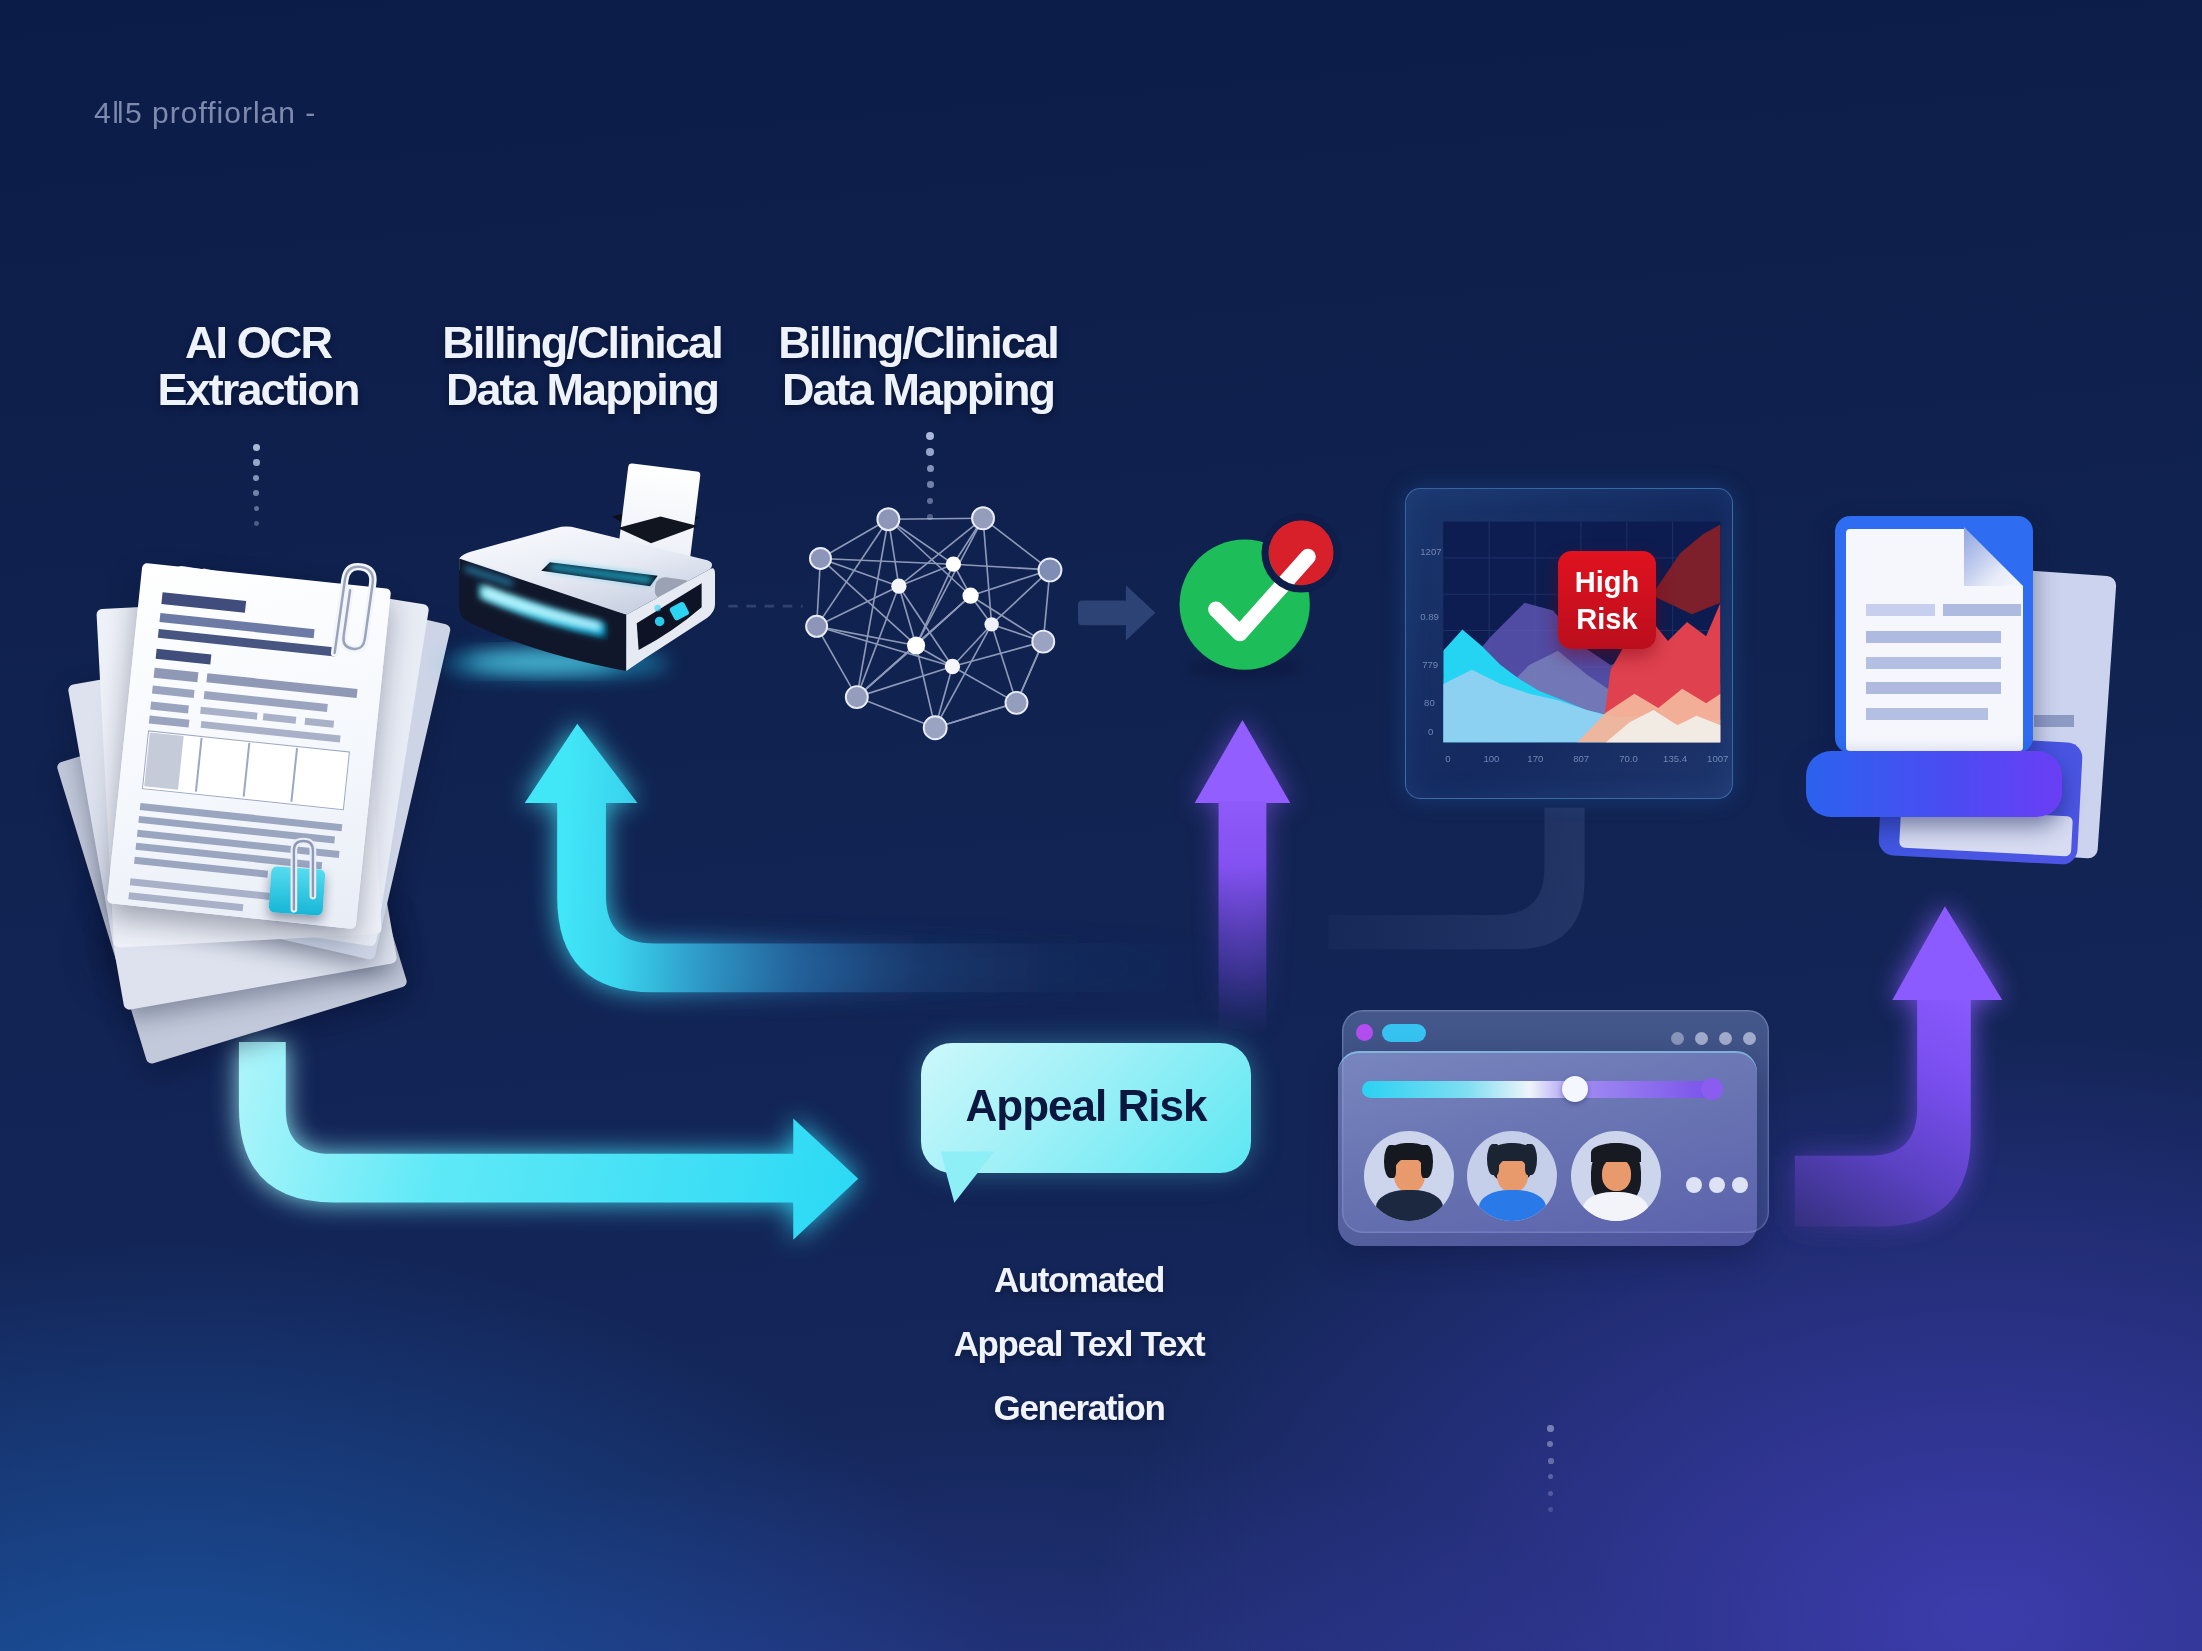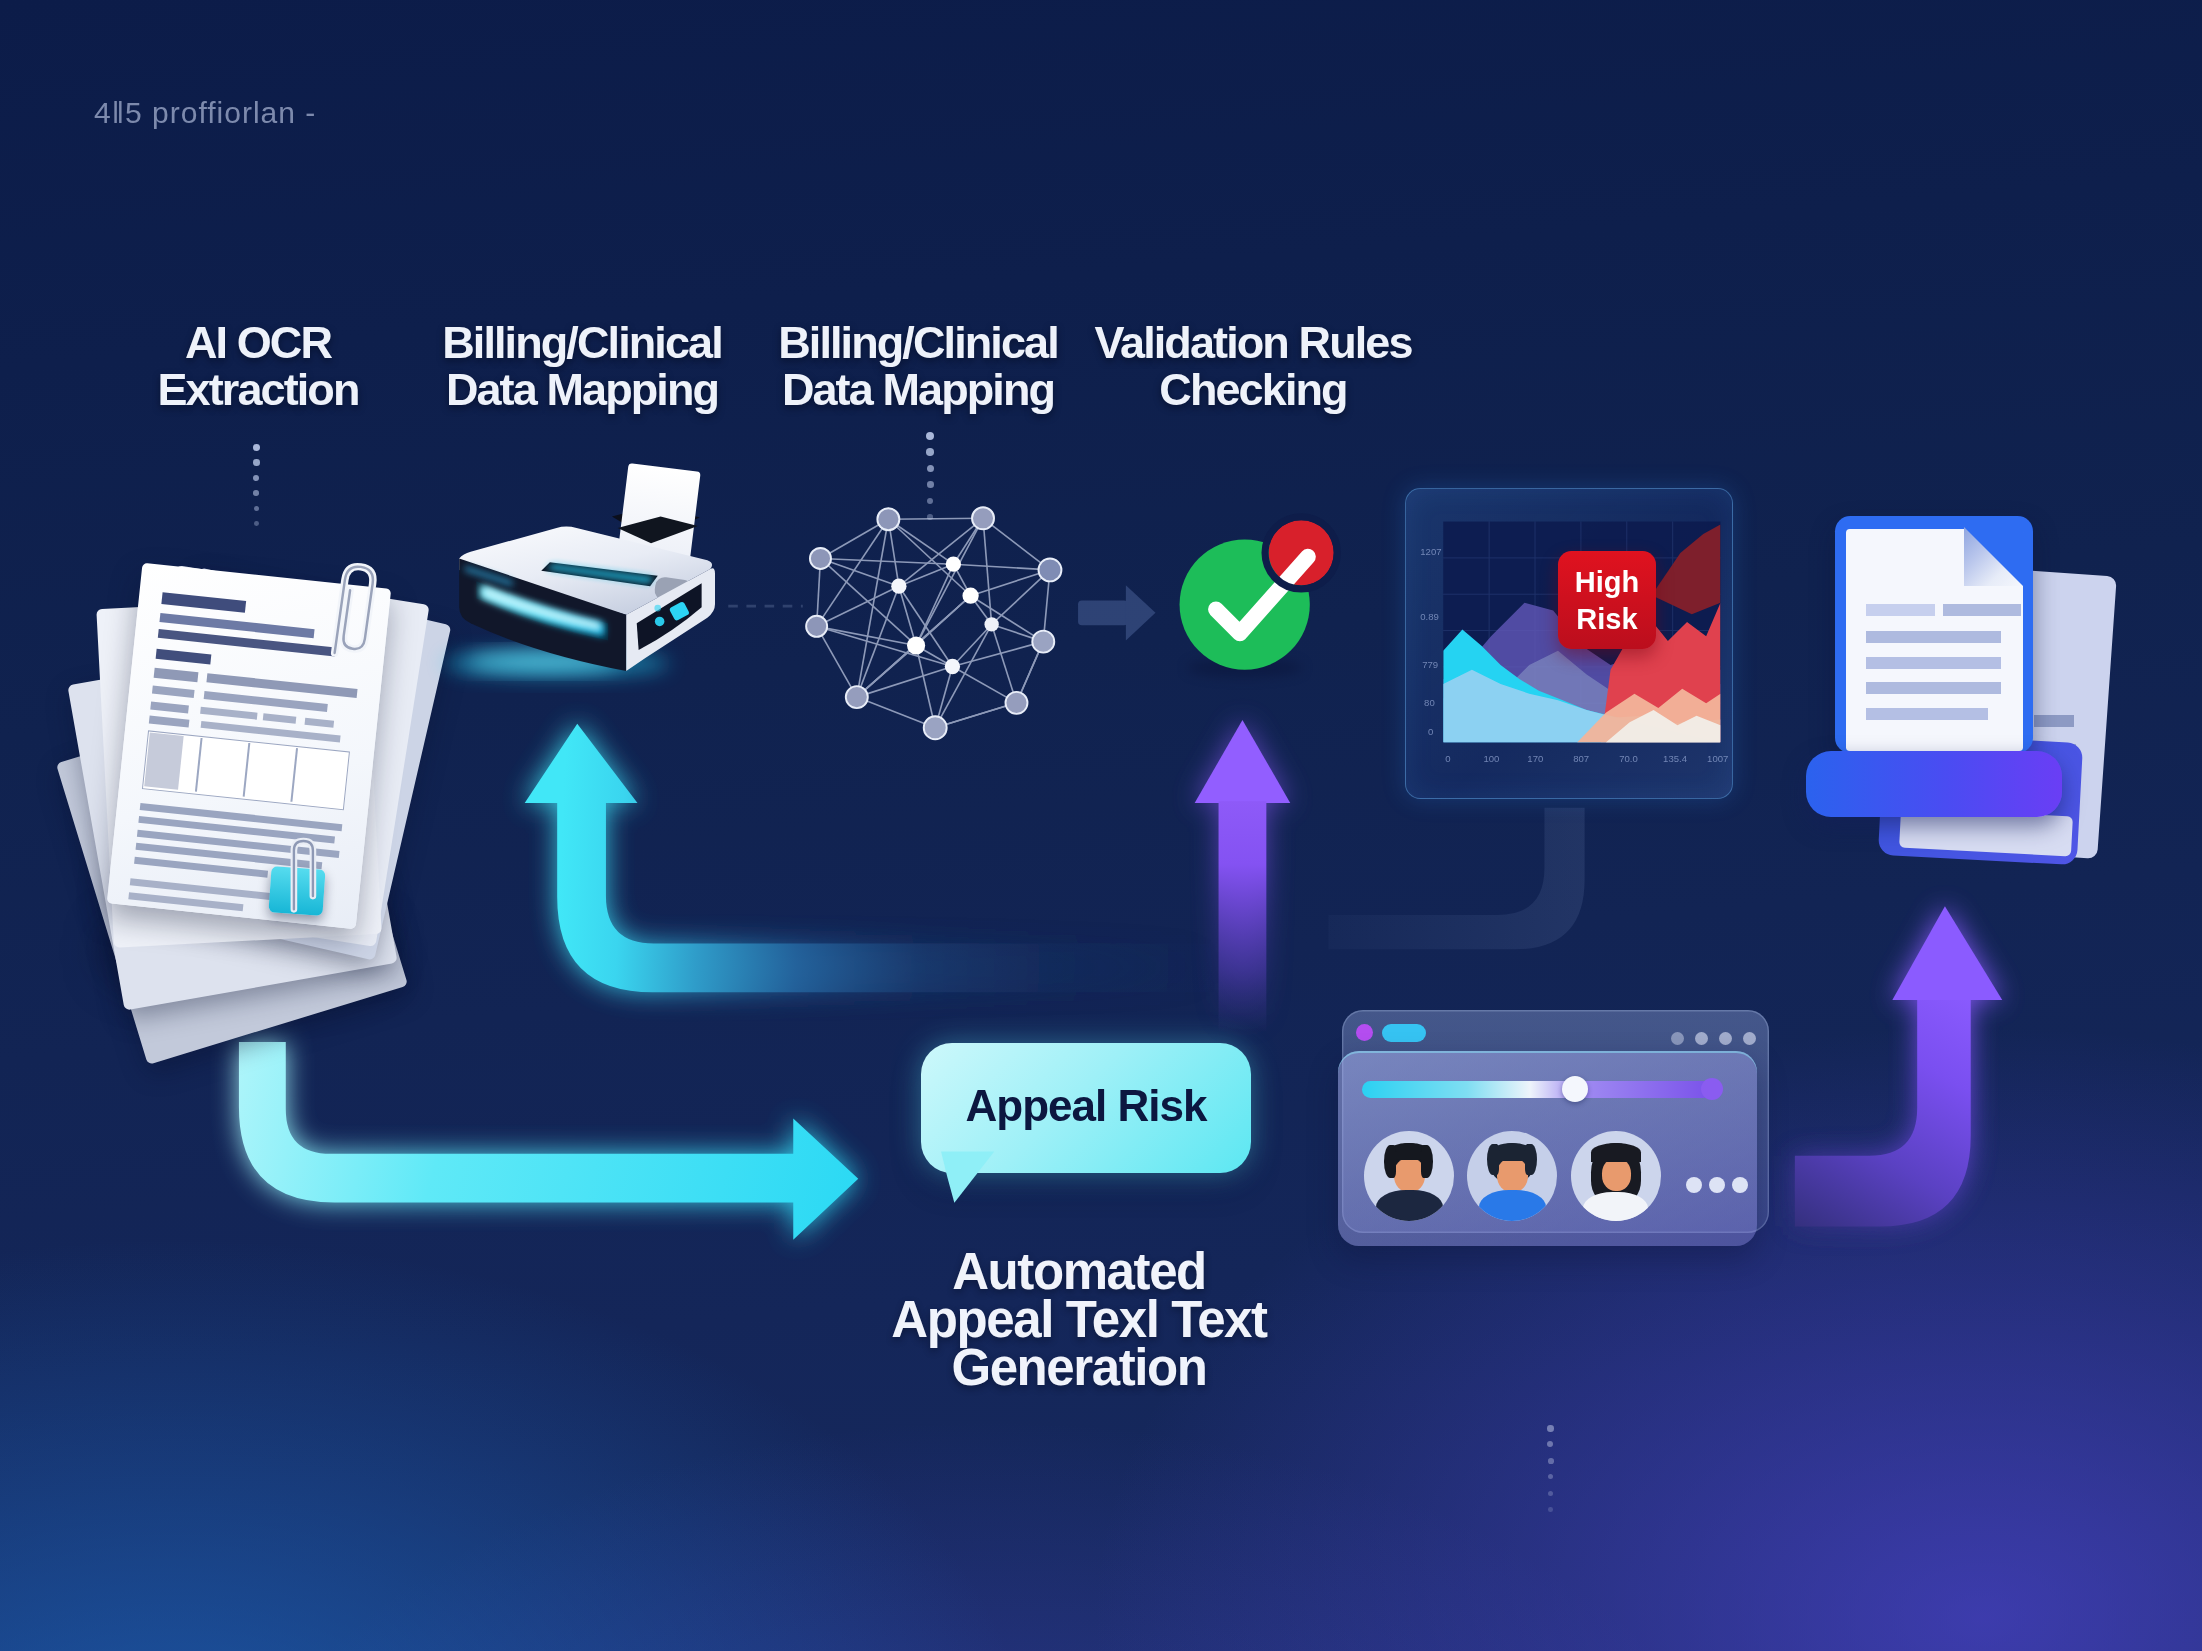--- a/index.html
+++ b/index.html
@@ -9,34 +9,33 @@
       radial-gradient(1434px 956px at 90% 98%, rgba(86,72,224,.60), rgba(86,72,224,0) 62%),
       radial-gradient(1434px 908px at 8% 108%, rgba(32,116,212,.62), rgba(32,116,212,0) 60%),
       radial-gradient(1243px 813px at 45% 118%, rgba(72,74,204,.50), rgba(72,74,204,0) 65%),
       linear-gradient(175deg, #0c1c49 0%, #10224f 40%, #142659 75%, #172a60 100%);
   }
   .abs{position:absolute;}
   .h{position:absolute;transform:translateX(-50%);text-align:center;color:#eef2fa;
      font-weight:bold;font-size:45px;line-height:47px;letter-spacing:-1.9px;white-space:nowrap;
      text-shadow:0 2.9px 7.6px rgba(4,10,30,.55);}
   .cap{position:absolute;transform:translateX(-50%);text-align:center;color:#f0f3fb;
-     font-weight:bold;font-size:51px;line-height:48px;letter-spacing:-1.4px;white-space:nowrap;
+     font-weight:bold;font-size:35px;line-height:64px;letter-spacing:-1.4px;white-space:nowrap;
      text-shadow:0 2.9px 7.6px rgba(4,10,30,.45);}
   .dot{position:absolute;border-radius:50%;}
 </style>
 </head>
 <body>
 <div id="stage">
 
   <div class="abs" style="left:94px;top:96px;font-size:30px;color:#9aa6c6;opacity:.8;letter-spacing:1px;">4‖5 proffiorlan -</div>
 
   <div class="h" style="left:258px;top:319px;">AI OCR<br>Extraction</div>
   <div class="h" style="left:582px;top:319px;">Billing/Clinical<br>Data Mapping</div>
   <div class="h" style="left:918px;top:319px;">Billing/Clinical<br>Data Mapping</div>
-  <div class="h" style="left:1253px;top:319px;">Validation Rules<br>Checking</div>
 
   <div class="cap" style="left:1079px;top:1248px;">Automated<br>Appeal Texl Text<br>Generation</div>
 
   <div id="dots1">
       <div class="dot" style="left: 253px; top: 444px; width: 6.9px; height: 6.9px; background: rgb(170, 184, 218); opacity: 1;"></div>
       <div class="dot" style="left: 253px; top: 459px; width: 6.5px; height: 6.5px; background: rgb(170, 184, 218); opacity: 0.88;"></div>
       <div class="dot" style="left: 253px; top: 475px; width: 6px; height: 6px; background: rgb(170, 184, 218); opacity: 0.76;"></div>
       <div class="dot" style="left: 253px; top: 490px; width: 5.6px; height: 5.6px; background: rgb(170, 184, 218); opacity: 0.64;"></div>
       <div class="dot" style="left: 254px; top: 506px; width: 5.2px; height: 5.2px; background: rgb(170, 184, 218); opacity: 0.52;"></div>
       <div class="dot" style="left: 254px; top: 521px; width: 4.8px; height: 4.8px; background: rgb(170, 184, 218); opacity: 0.4;"></div>

